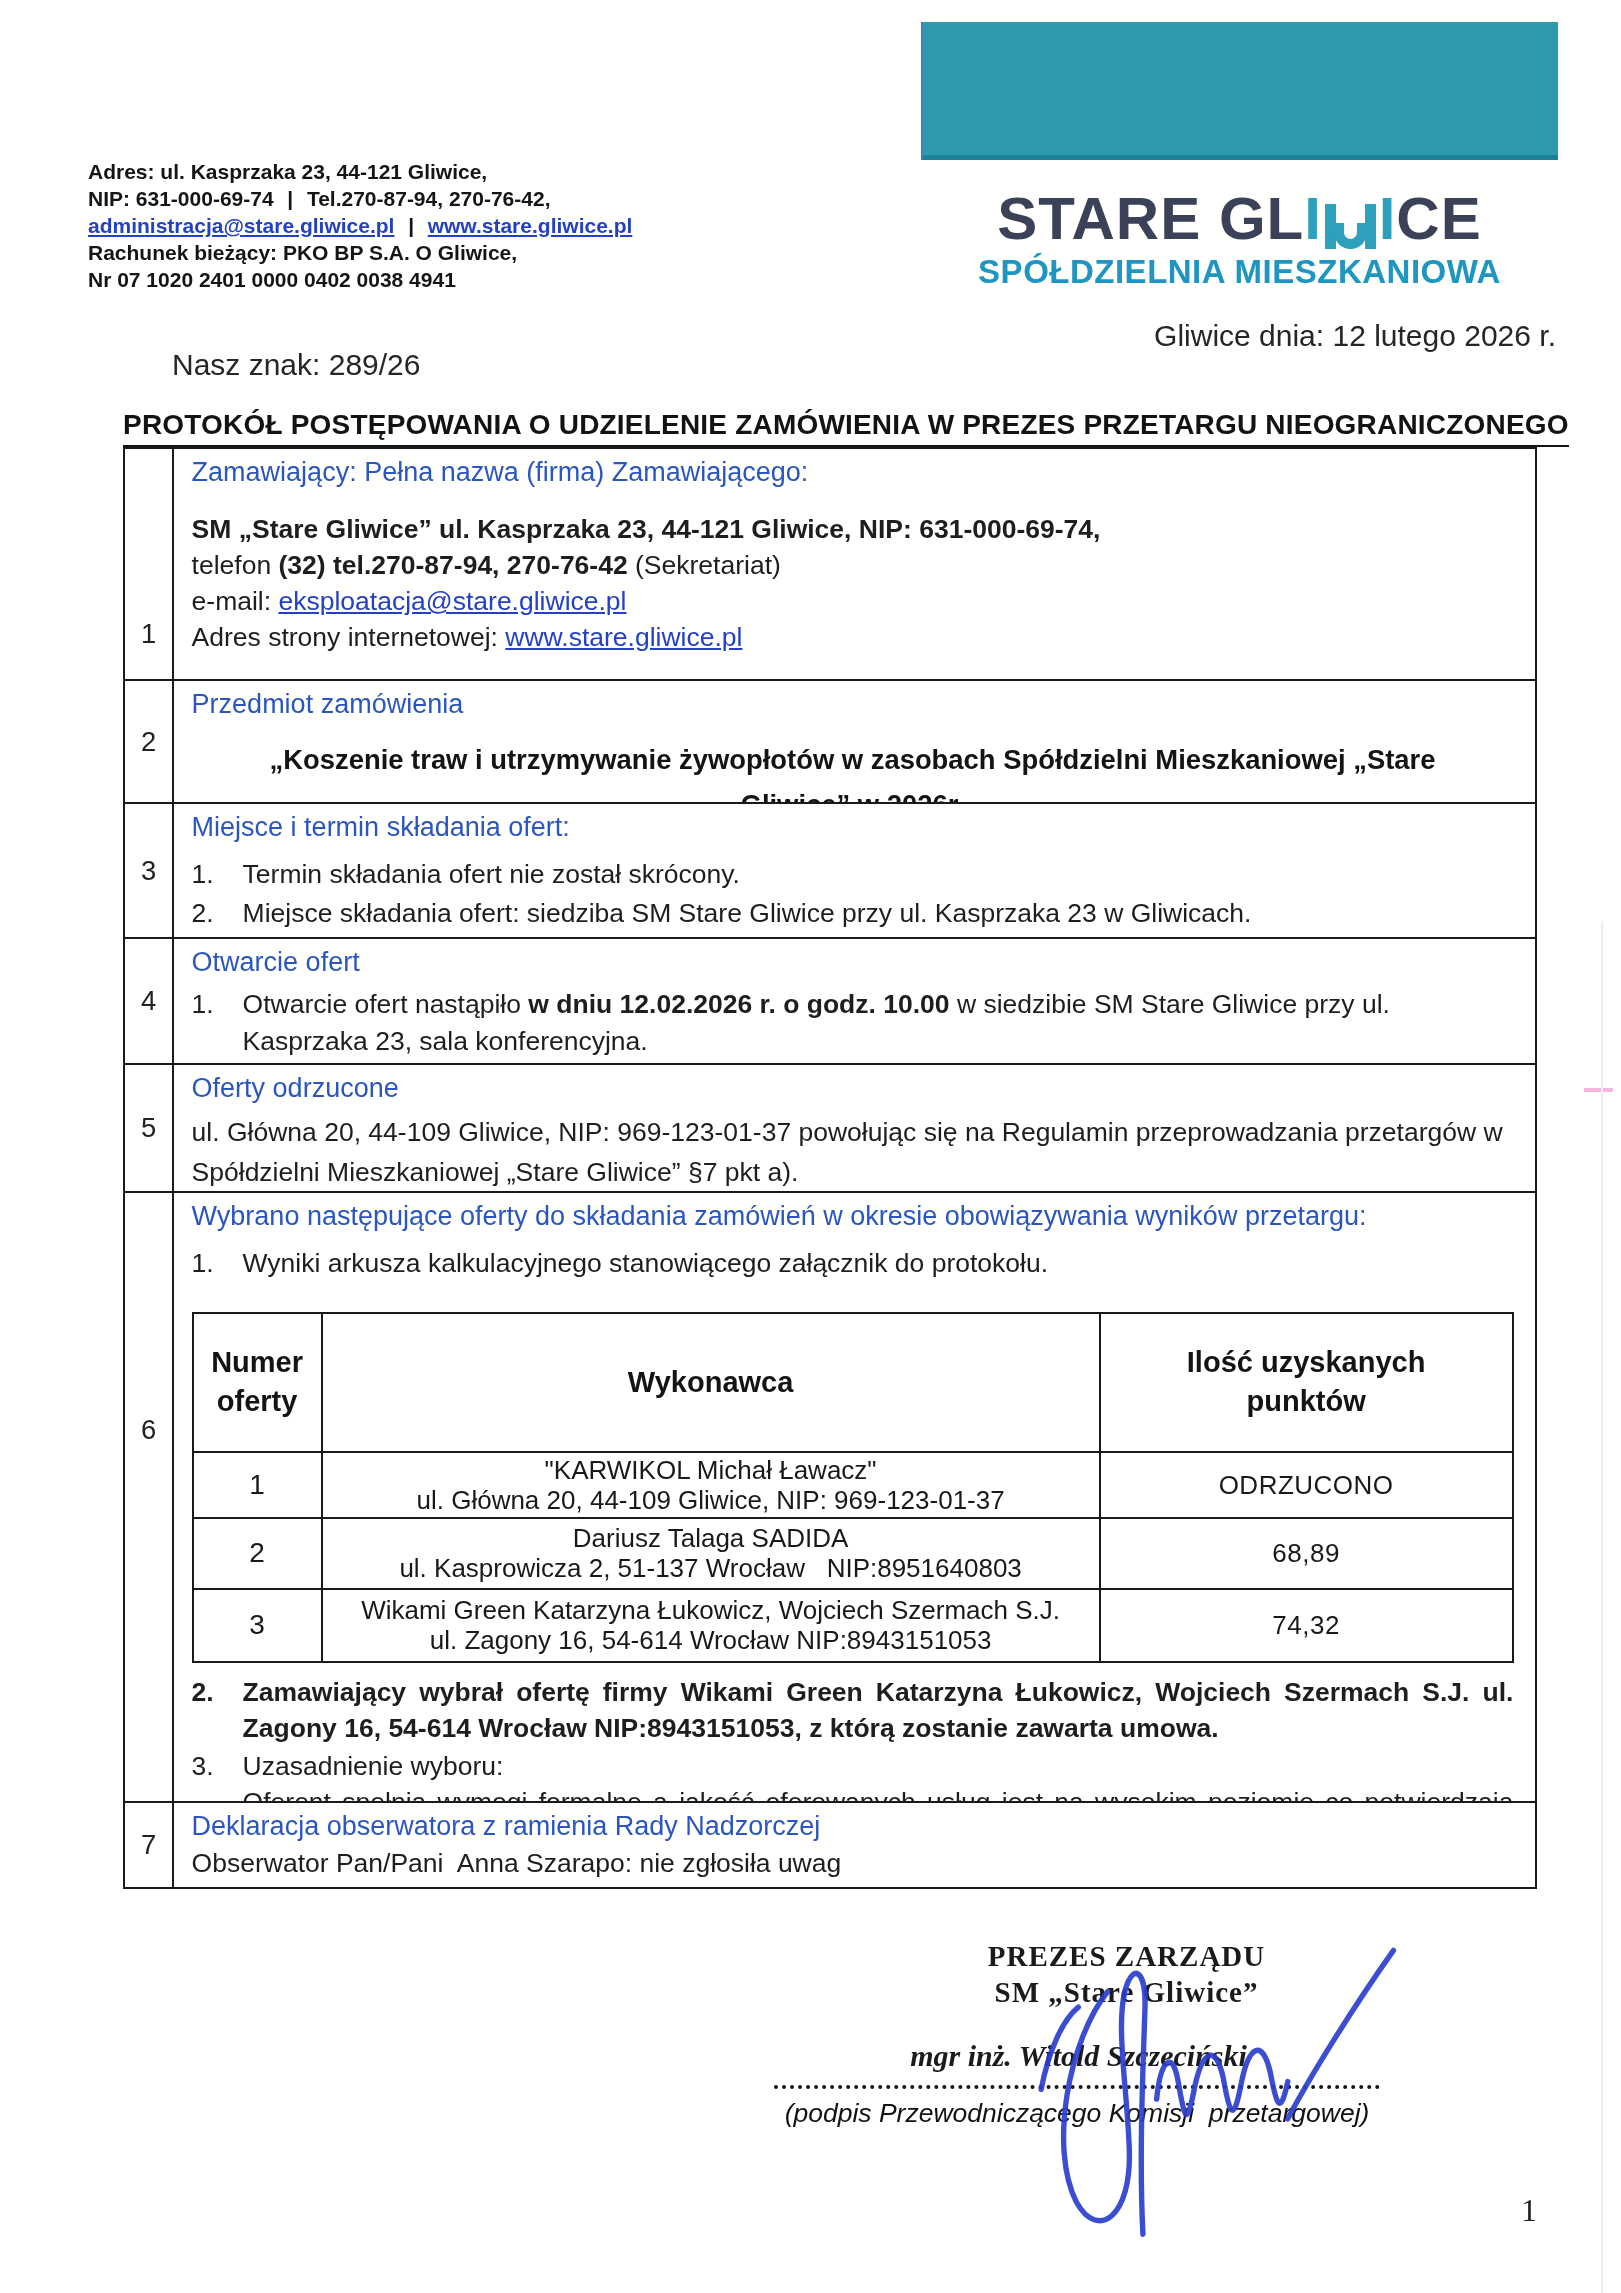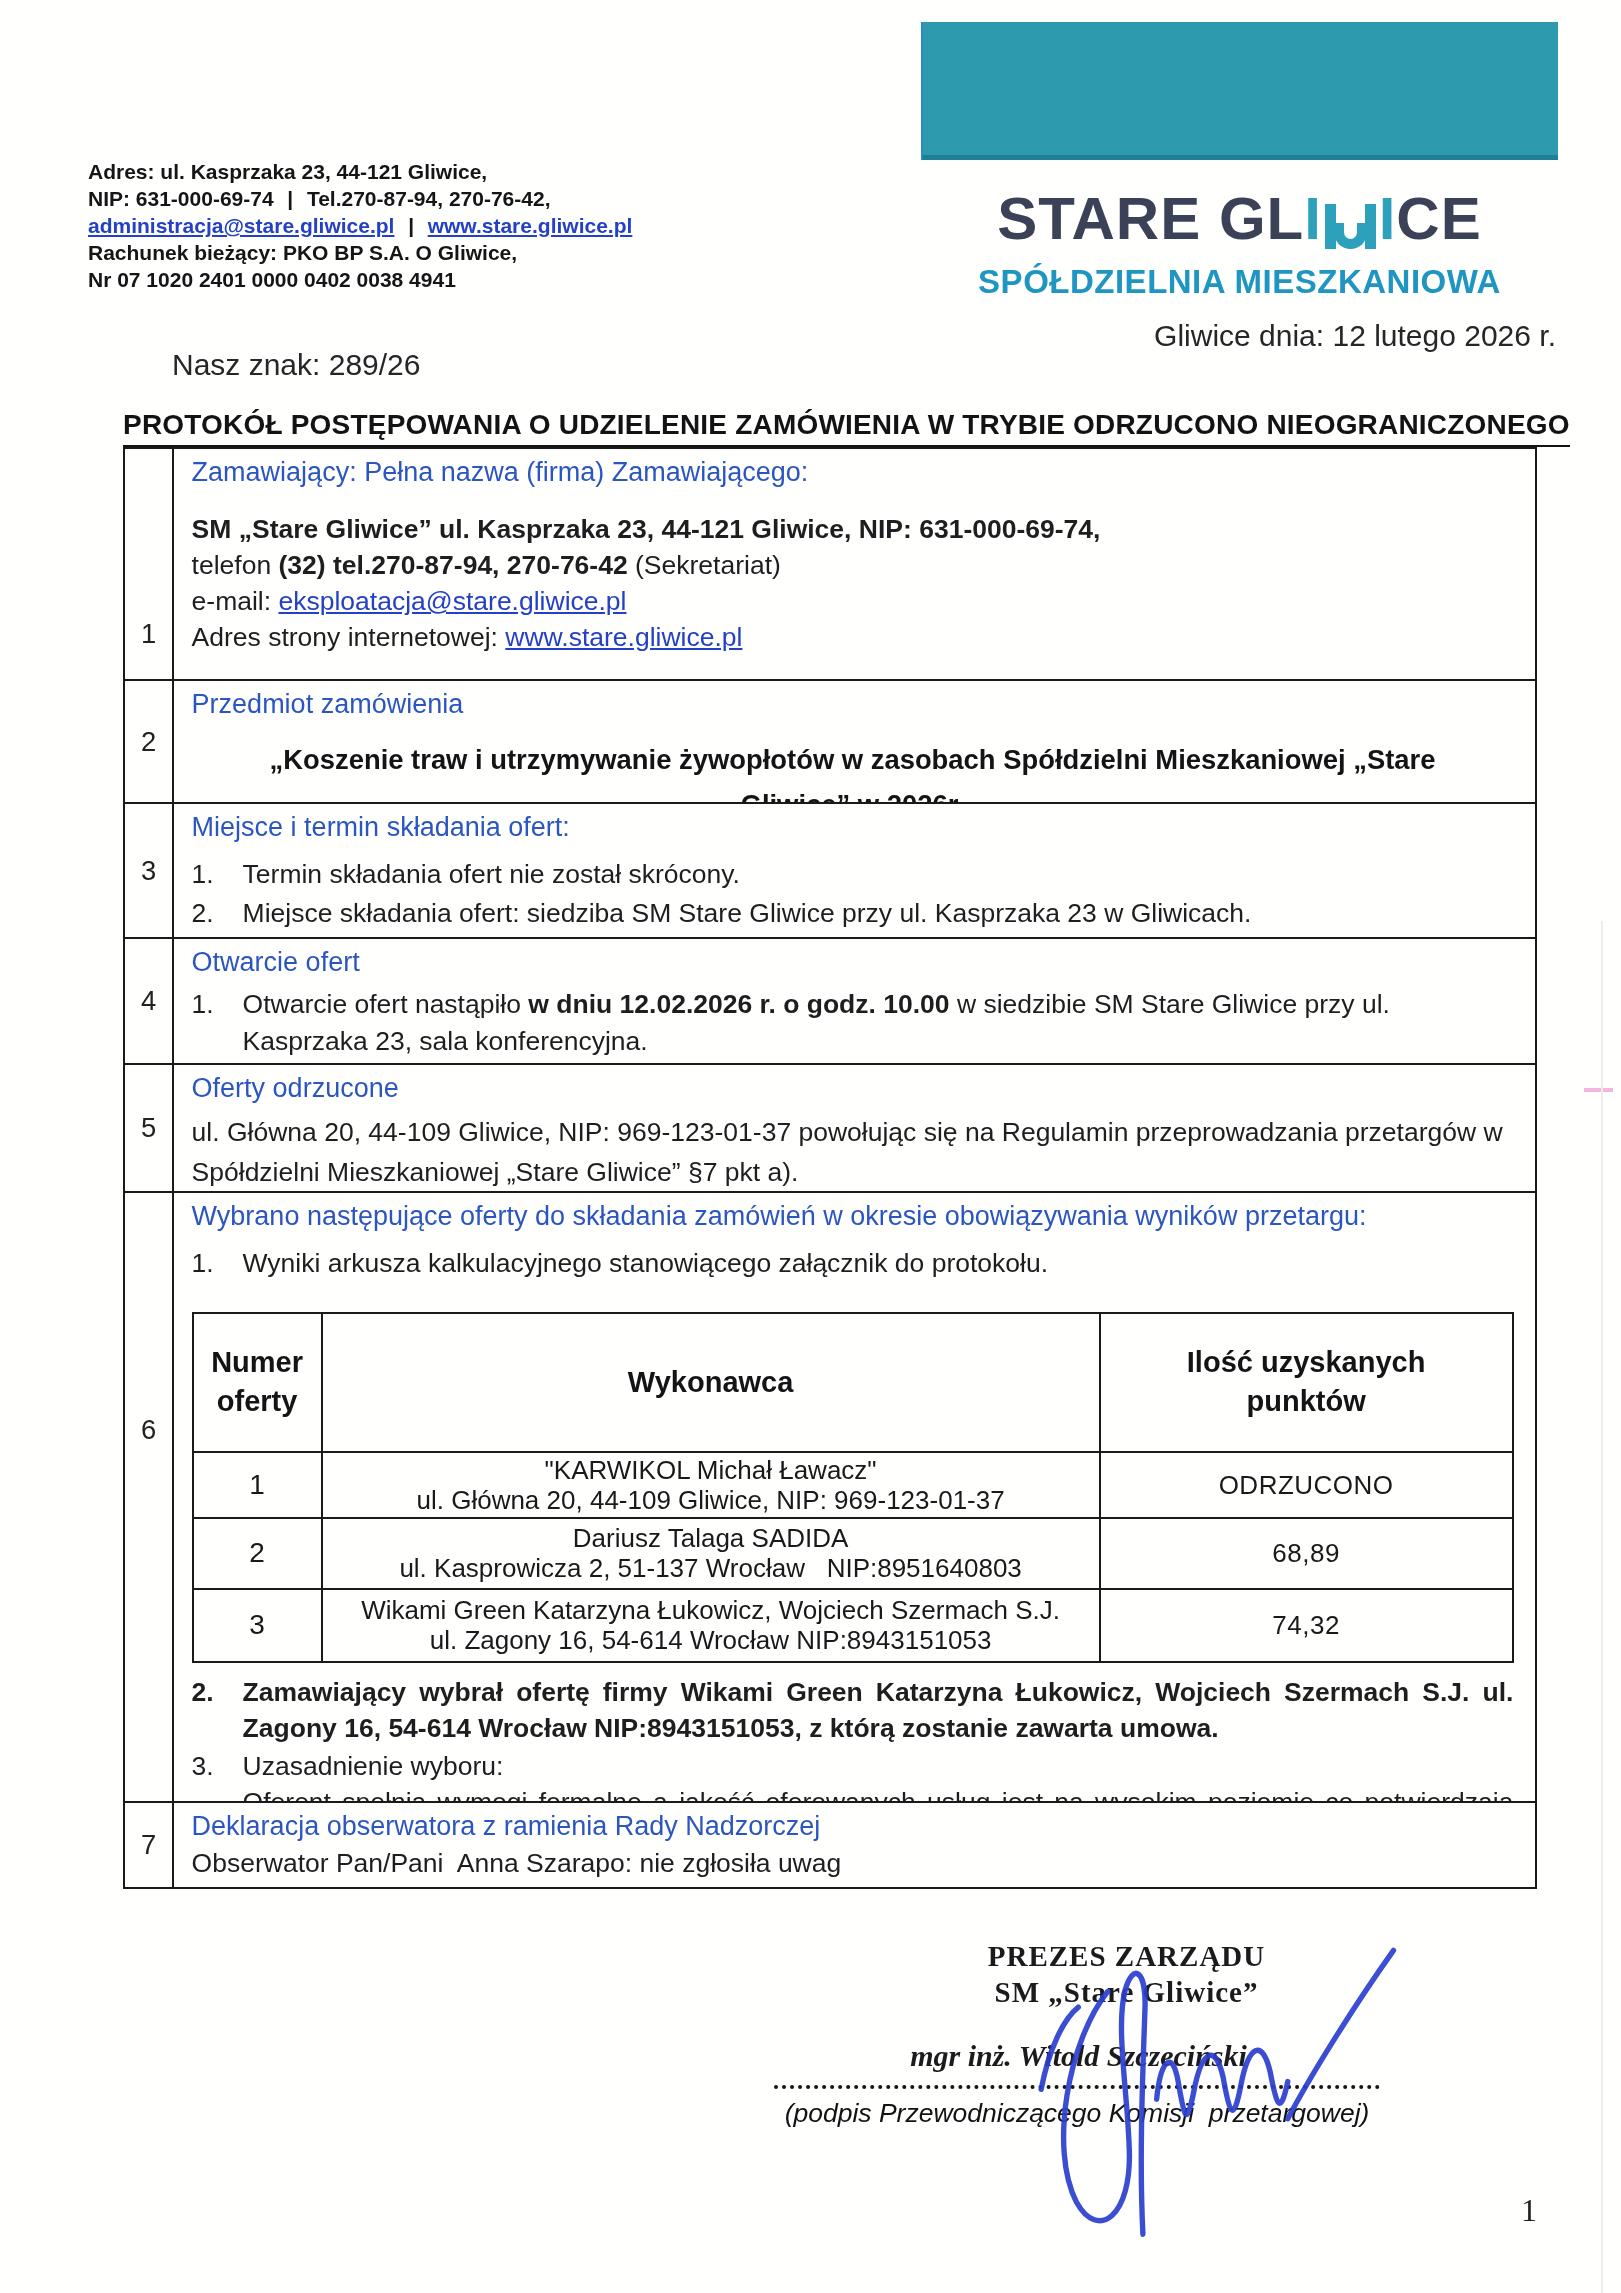--- a/index.html
+++ b/index.html
@@ -28,21 +28,21 @@
   }
   .wordmark .teal{color:#2da0bc;}
   .wglyph{position:relative;display:inline-block;width:51px;height:45px;margin:0 2.9px;}
   .wglyph .bar{position:absolute;top:0;bottom:0;width:10.8px;background:#2da0bc;}
   .wglyph .bar.l{left:0;} .wglyph .bar.r{right:0;}
   .wglyph .u{
     position:absolute;left:8.8px;right:8.8px;bottom:0;height:58%;
     border-left:10.8px solid #2da0bc;border-right:10.8px solid #2da0bc;border-bottom:10.8px solid #2da0bc;
     border-radius:0 0 16.7px 16.7px;box-sizing:border-box;
   }
-  .subtitle{margin-top:14px;font-size:33px;font-weight:bold;letter-spacing:0.5px;color:#1f95c1;}
+  .subtitle{margin-top:4px;font-size:33px;font-weight:bold;letter-spacing:0.5px;color:#1f95c1;}
   .dateline{position:absolute;right:65px;top:319px;font-size:30px;color:#262628;}
   .refline{position:absolute;left:172px;top:348px;font-size:30px;color:#262628;}
   
   .titlewrap{position:absolute;left:123px;top:409px;width:1414px;text-align:center;}
   .titlewrap span{
     display:inline-block;font-size:28px;font-weight:bold;letter-spacing:0.2px;
     border-bottom:2.9px solid #141414;padding-bottom:3.9px;white-space:nowrap;color:#131315;
   }
   
   .ptable{
@@ -136,21 +136,21 @@
         <span class="teal">I</span>
         <span>CE</span>
     </div>
     <div class="subtitle">SPÓŁDZIELNIA MIESZKANIOWA</div>
   </div>
 
   <div class="dateline">Gliwice dnia: 12 lutego 2026 r.</div>
   <div class="refline">Nasz znak: 289/26</div>
 
   <div class="titlewrap">
-    <span>PROTOKÓŁ POSTĘPOWANIA O UDZIELENIE ZAMÓWIENIA W TRYBIE ODRZUCONO NIEOGRANICZONEGO</span>
+    <span>PROTOKÓŁ POSTĘPOWANIA O UDZIELENIE ZAMÓWIENIA W PREZES PRZETARGU NIEOGRANICZONEGO</span>
   </div>
 
   <div class="ptable">
 
     <div class="prow h1">
       <div class="numcell bottom">1</div>
       <div class="ccell">
         <div class="shead">Zamawiający: Pełna nazwa (firma) Zamawiającego:</div>
         <div class="r1lines">
           <div class="bold">SM „Stare Gliwice” ul. Kasprzaka 23, 44-121 Gliwice, NIP: 631-000-69-74,</div>

